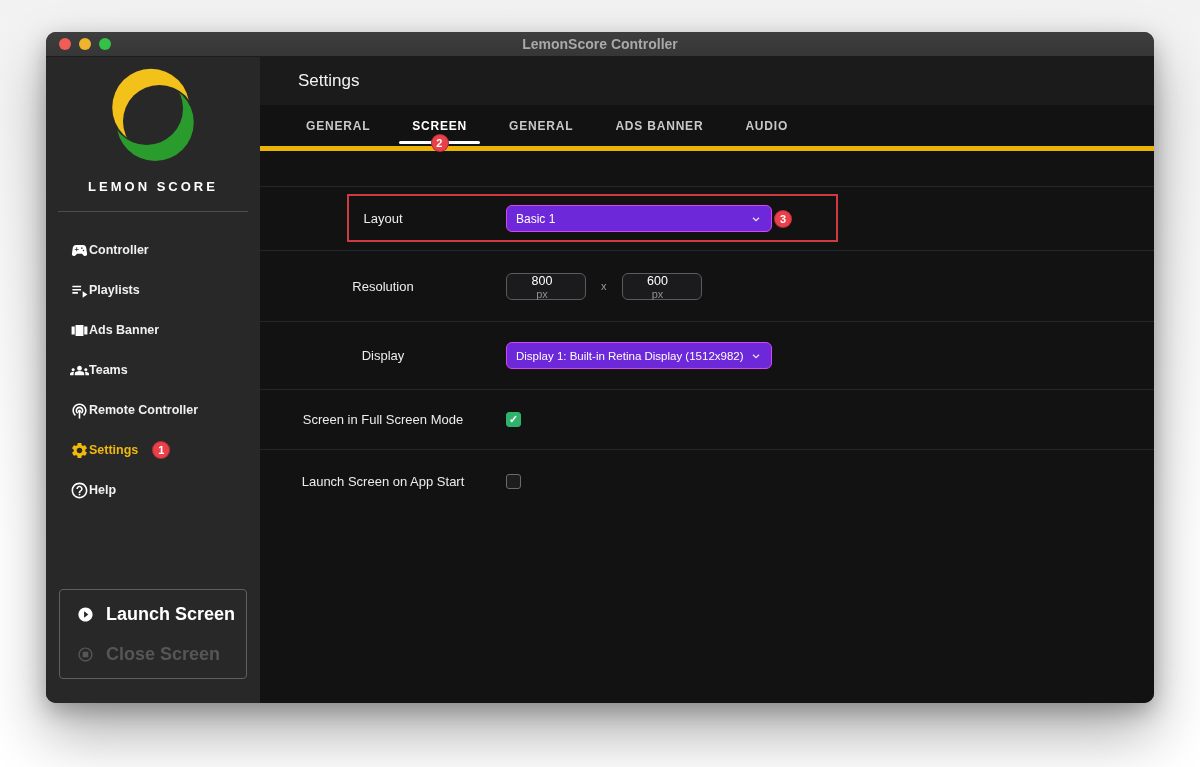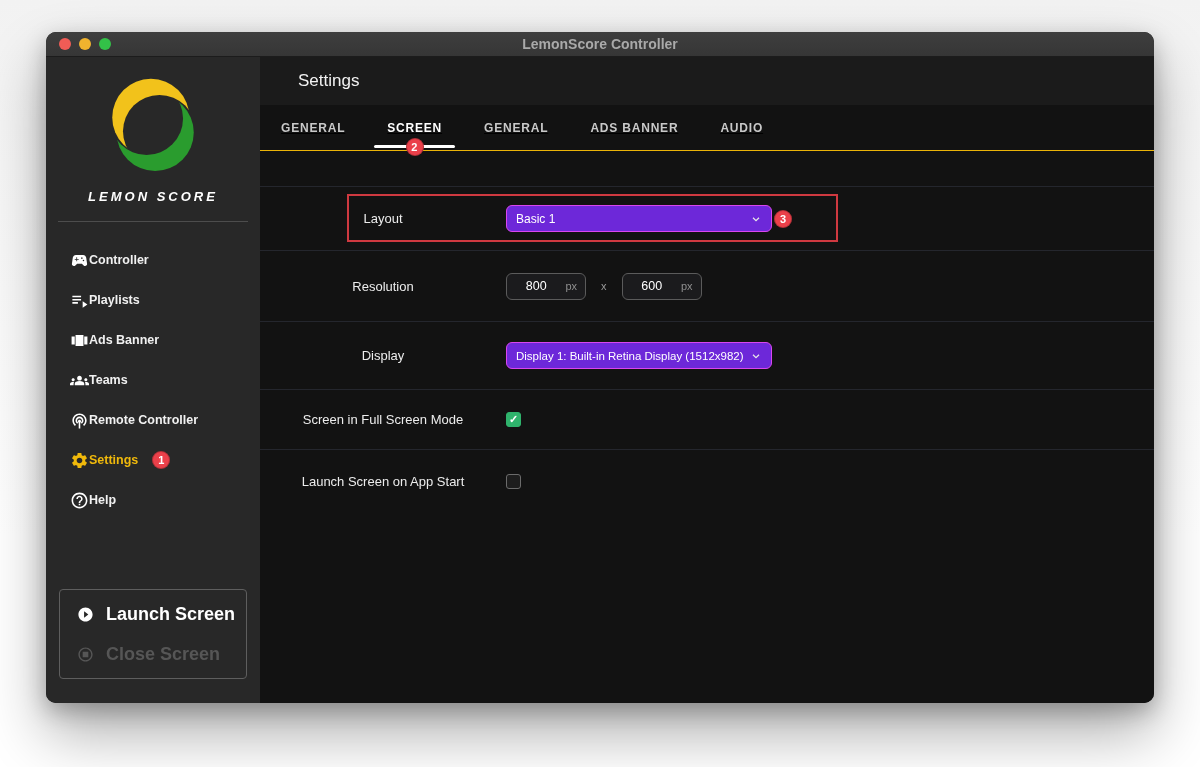--- a/index.html
+++ b/index.html
@@ -25,21 +25,21 @@
   .light.red { background:#f05c56; }
   .light.yellow { background:#f0b32e; }
   .light.green { background:#33c148; }
 
   
   .app-body { flex:1; display:flex; min-height:0; }
   .sidebar { width:214px; flex:0 0 214px; background:#282828; position:relative; }
   .main { flex:1; background:#121212; display:flex; flex-direction:column; }
 
   
-  .logo-wrap { padding-top:10px; text-align:center;font-style:italic; }
+  .logo-wrap { padding-top:0; text-align:center; }
   .logo-wrap svg.logo { width:118px; height:118px; display:block; margin:0 auto; }
   .logo-text { margin-top:4px; font-size:13px; font-weight:bold; letter-spacing:3px; color:#ffffff; }
   .sidebar-divider { margin:17px 12px 0 12px; border-top:1px solid #4d4d4d; }
 
   .nav { margin-top:18px; }
   .nav-item {
     height:40px; display:flex; align-items:center; padding-left:24px; gap:0;
     color:#f1f1f1; font-size:12.5px; font-weight:600; cursor:pointer;
   }
   .nav-item .nav-icon { width:19px; height:19px; flex:0 0 19px; display:flex; }
@@ -65,21 +65,21 @@
   .panel-row .panel-icon svg { width:17px; height:17px; fill:#ffffff; }
   .panel-row.disabled { color:#565656; }
   .panel-row.disabled .panel-icon svg { fill:#565656; }
 
   
   .main-header { height:48px; flex:0 0 48px; background:#1b1b1b;
     display:flex; align-items:center; padding-left:38px; }
   .main-header .page-title { font-size:17px; color:#f2f2f2; }
 
   .tabs { height:46px; flex:0 0 46px; display:flex; align-items:stretch;
-    border-bottom:1px solid #eab308;text-decoration:underline; }
+    padding-left:25px; border-bottom:5px solid #eab308; }
   .tab { position:relative; display:flex; align-items:center; padding:0 13px; margin:0 8px;
     font-size:12px; font-weight:600; letter-spacing:.8px; color:#c9c9c9; cursor:pointer; }
   .tab.active { color:#ffffff; }
   .tab.active::after { content:""; position:absolute; left:0; right:0; bottom:2px;
     height:3px; background:#ffffff; border-radius:2px; }
   .tab .num-badge { position:absolute; left:50%; bottom:-6px; transform:translateX(-50%); z-index:2; }
 
   
   .form-row { display:flex; align-items:center; border-bottom:1px solid #24262d; position:relative; }
   .row-empty { height:36px; }
@@ -94,21 +94,21 @@
   .select-box {
     width:266px; height:27px; background:#6d28d9; border:1px solid #d946ef; border-radius:6px;
     display:flex; align-items:center; padding:0 9px; color:#fff; cursor:pointer;
   }
   .select-box .select-value { flex:1; font-size:11.5px; white-space:nowrap; overflow:hidden; }
   .select-box .chevron { width:12px; height:12px; flex:0 0 12px; display:flex; }
   .select-box .chevron svg { width:12px; height:12px; stroke:#e8e8e8; fill:none; stroke-width:2.4; }
 
   .res-input {
     width:80px; height:27px; background:#1b1b1d; border:1px solid #5b5b5b; border-radius:6px;
-    display:flex; align-items:center; padding-right:8px; cursor:text;
+    display:flex; align-items:center; padding-right:8px; cursor:text;flex-direction:column;
   }
   .res-input .res-value { flex:1; text-align:center; font-size:12.5px; color:#fff; }
   .res-input .res-unit { font-size:11px; color:#8f8f8f; }
   .res-sep { margin:0 15px; font-size:11px; color:#9a9a9a; }
 
   .checkbox { width:15px; height:15px; border-radius:3px; background:#1d1d1d;
     border:1.5px solid #6b6b6b; display:flex; align-items:center; justify-content:center; cursor:pointer; }
   .checkbox.checked { background:#2fb36c; border-color:#2fb36c; }
   .checkbox.checked::after { content:"✓"; color:#fff; font-size:11px; font-weight:bold; line-height:1; }
 

